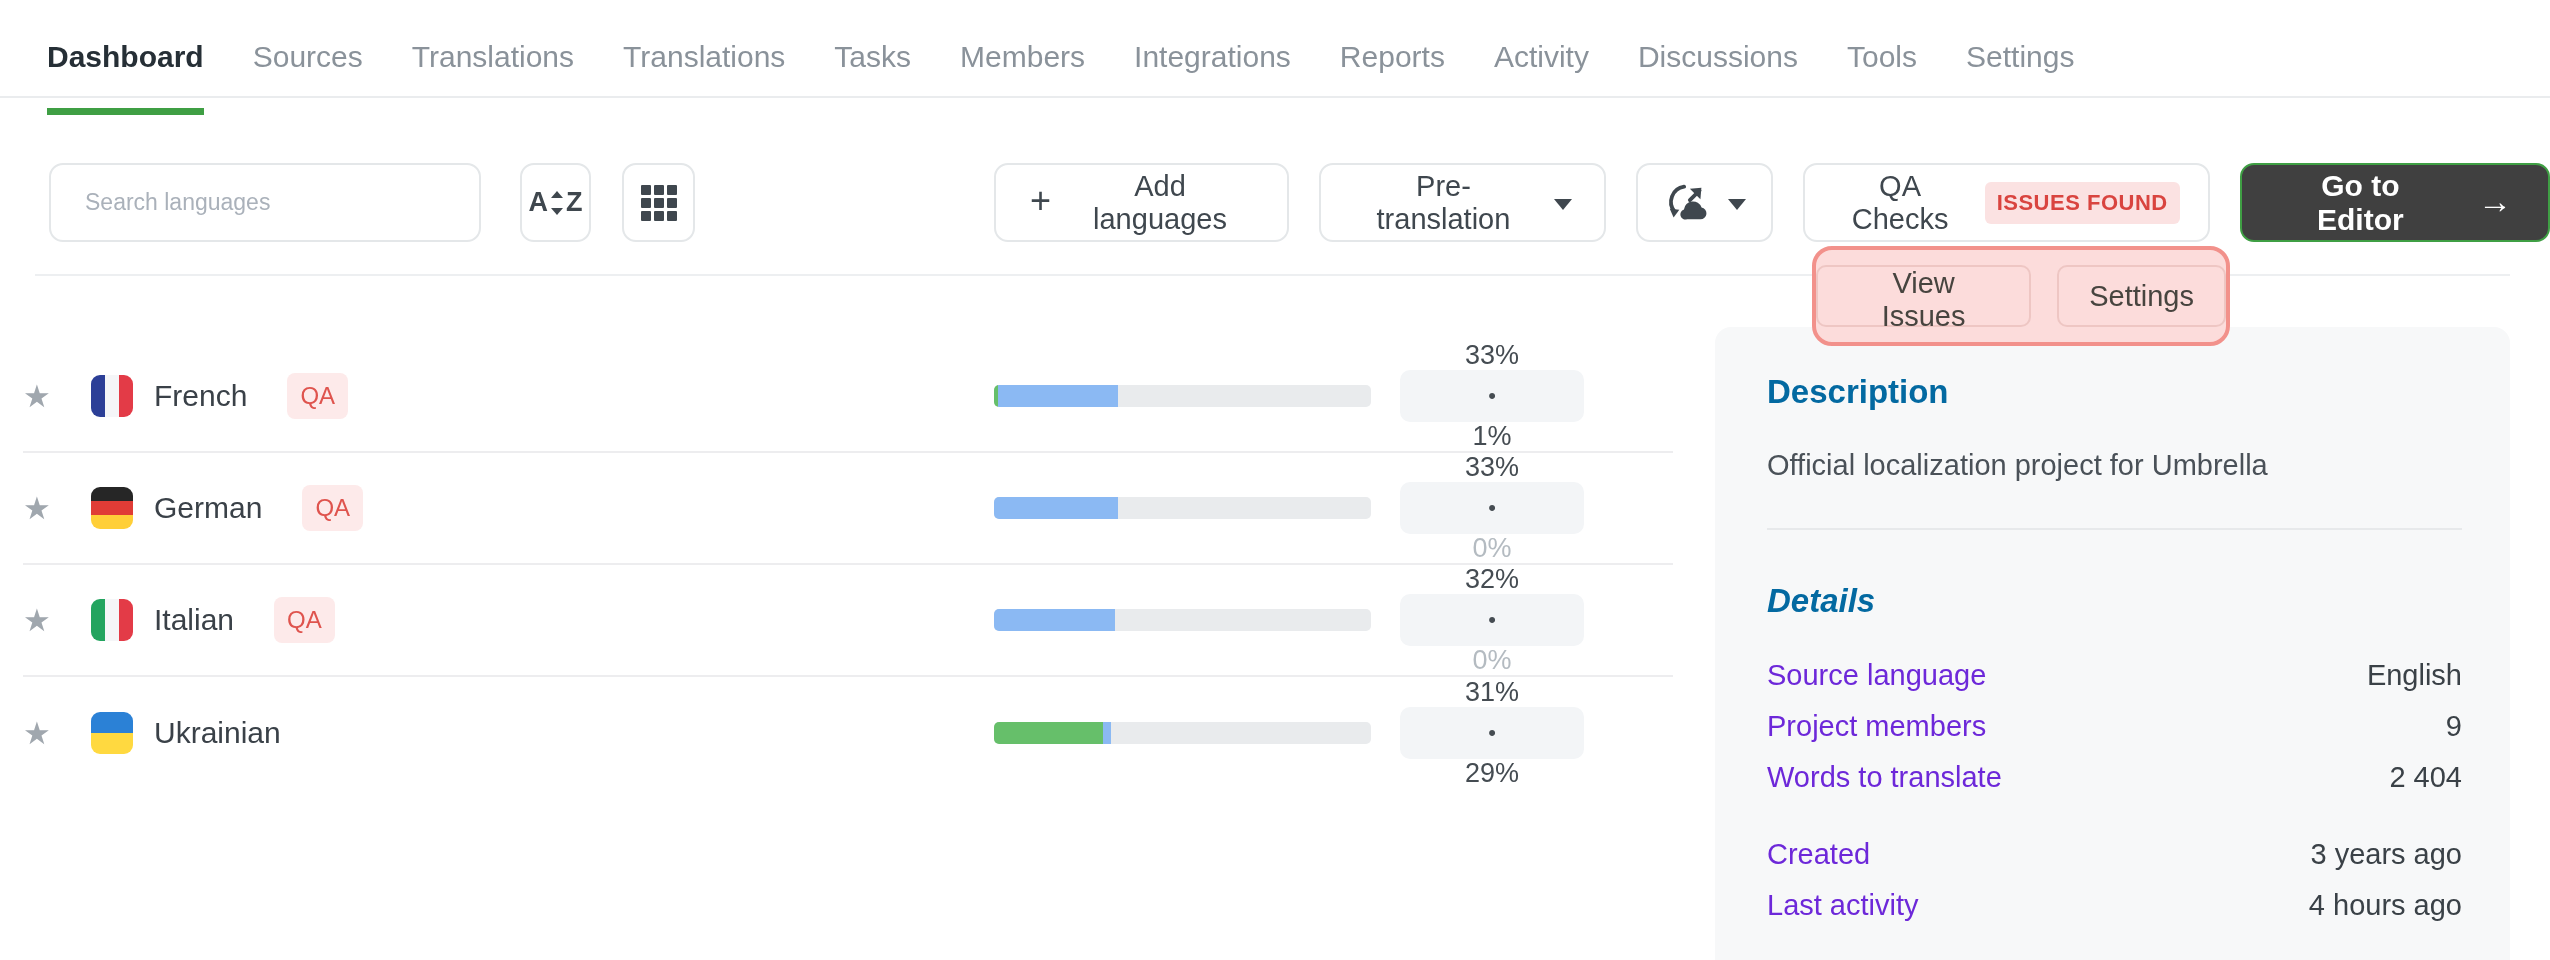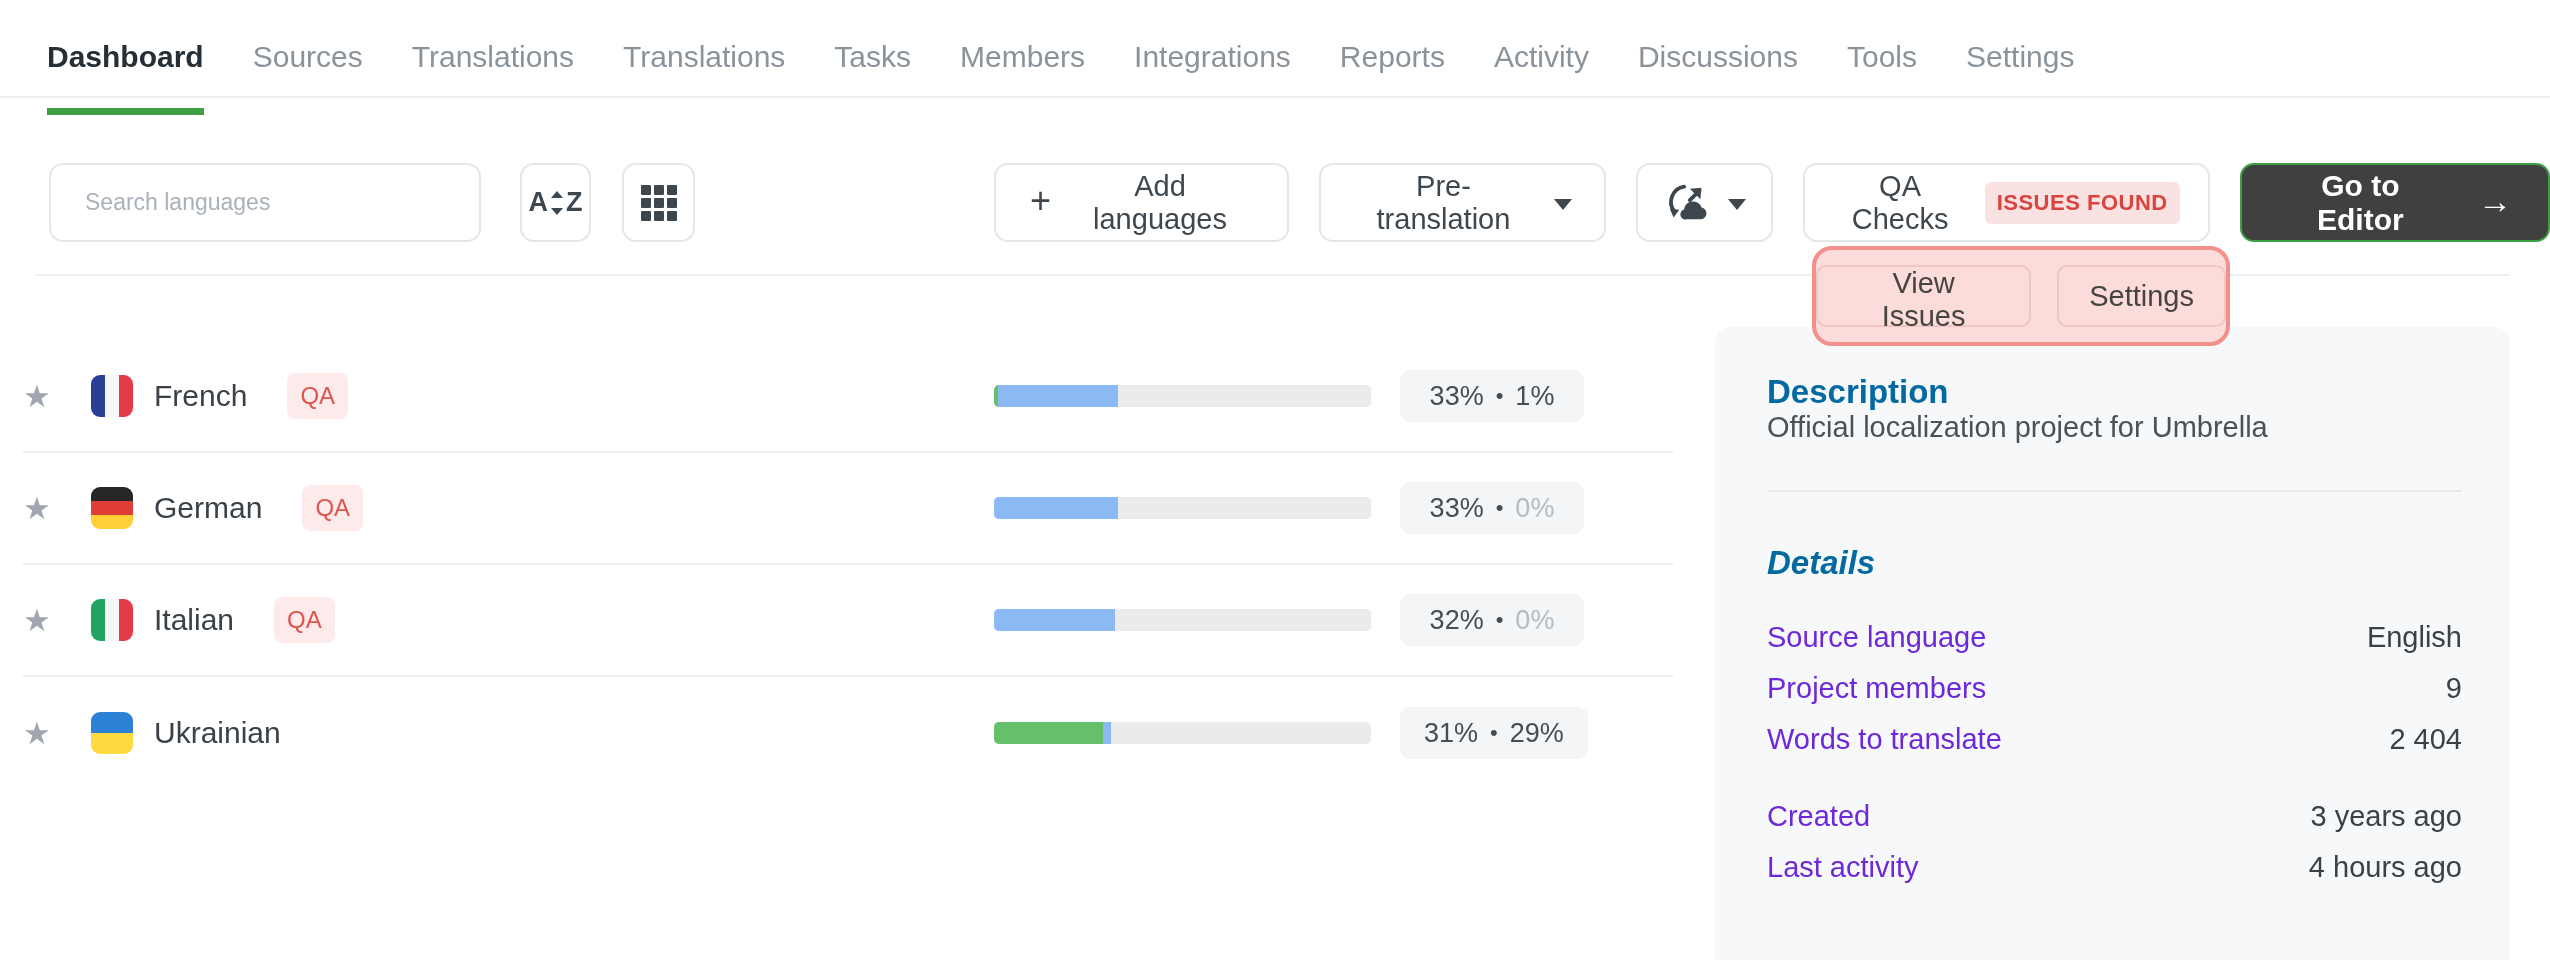--- a/index.html
+++ b/index.html
@@ -69,29 +69,29 @@
   .flag.ua { background:linear-gradient(to bottom, #2b81d6 0 50%, #ffd940 50% 100%); }
   .lang-name { margin-left:21px; font-size:30px; font-weight:400; color:#3a4148; cursor:pointer; }
   .qa-badge { margin-left:40px; background:#fdeaea; color:#df544e; font-size:24px; font-weight:500;
               padding:9px 13px; border-radius:8px; }
   .bar { position:absolute; left:971px; width:377px; height:22px; border-radius:5px;
          background:#e9ebed; overflow:hidden; display:flex; }
   .bar .seg-green { background:#66bf6a; height:100%; }
   .bar .seg-blue { background:#8bb9f3; height:100%; }
   .stat-chip { position:absolute; left:1377px; height:52px; min-width:184px; padding:0 24px;
                background:#f3f5f7; border-radius:10px; display:flex; align-items:center;
-               justify-content:center; gap:12px; font-size:27px; color:#454c52; }
+               justify-content:center; gap:12px; font-size:27px; color:#454c52;flex-direction:column; }
   .stat-chip .dot { font-size:22px; color:#454c52; }
   .stat-chip .approved.muted { color:#b4bbc1; }
 
   
   .side-panel { position:absolute; left:1715px; top:327px; width:795px; height:640px;
                 background:#f7f8f9; border-radius:16px 16px 0 0; padding:46px 48px 0 52px; }
   .panel-h { font-size:33px; font-weight:700; color:#0369a1; }
-  .panel-desc { font-size:29px; color:#4a5158; }
+  .panel-desc { margin-top:38px; font-size:29px; color:#4a5158; }
   .panel-divider { margin-top:46px; height:2px; background:#e7e9eb; border:none; }
   .details-title { margin-top:52px;font-style:italic; }
   .detail-rows { margin-top:30px; }
   .detail-rows.secondary { margin-top:26px; }
   .detail-row { display:flex; justify-content:space-between; align-items:center; padding:9px 0; }
   .detail-row .lbl { font-size:29px; color:#6d28d9; }
   .detail-row .val { font-size:29px; color:#3a4147; font-weight:500; }
 
   .mt-icon { width:46px; height:46px; }
 </style>

